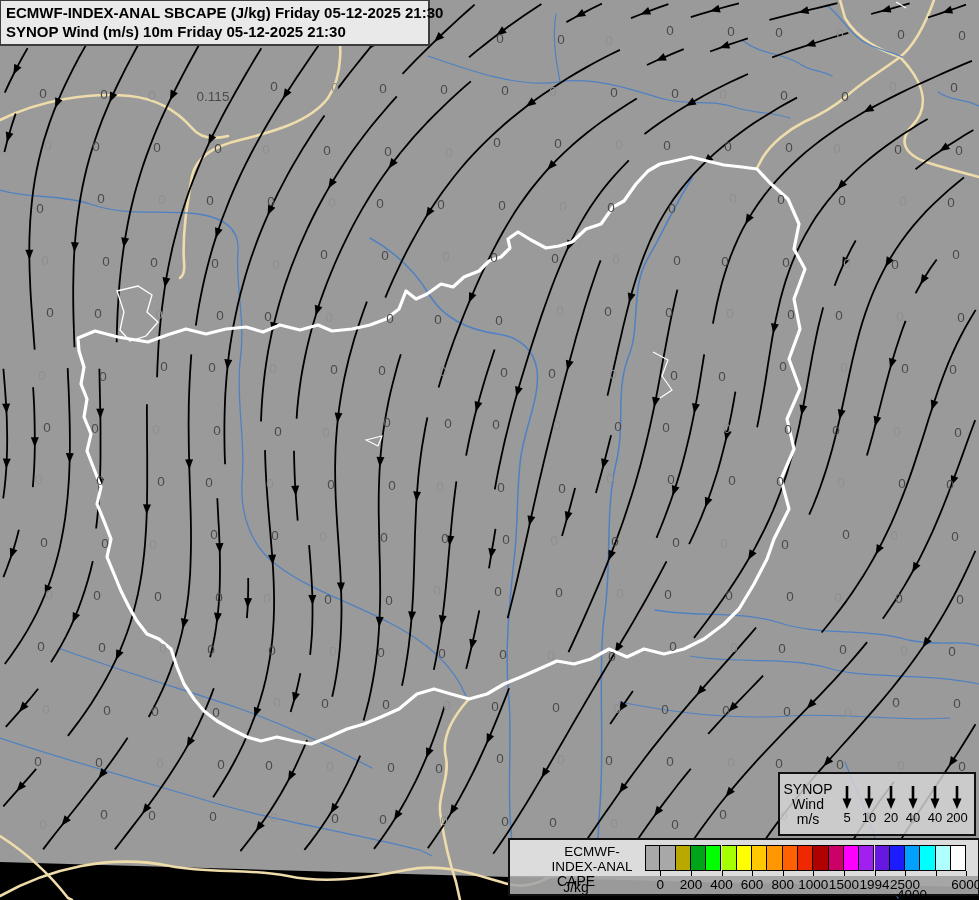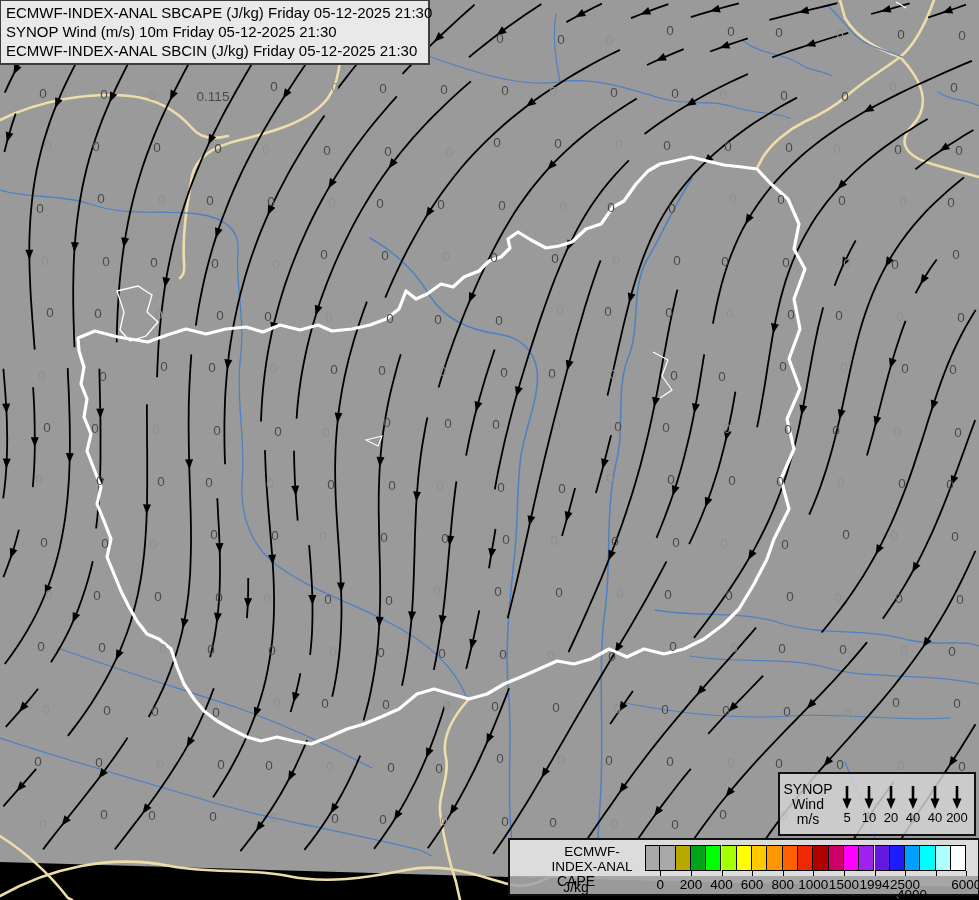--- a/index.html
+++ b/index.html
@@ -3,21 +3,21 @@
 <meta charset="utf-8">
 <style>
   html,body{margin:0;padding:0;background:#000;}
   *{box-sizing:border-box;}
   .stage{position:relative;width:979px;height:900px;overflow:hidden;
          background:#9a9a9a;font-family:"Liberation Sans",sans-serif;}
   #map-svg{position:absolute;left:0;top:0;}
 
   
   .title-panel{position:absolute;left:-1px;top:-1px;width:431px;
-    background:#e9e9e9;border:2px solid #3d3d3d;padding:2px 5px 3px 5px;z-index:5;}
+    background:#e9e9e9;border:2px solid #3d3d3d;padding:2px 5px 3px 5px;z-index:5;font-weight:bold;}
   .title-panel .tline{font-size:15px;line-height:19px;color:#000;white-space:nowrap;}
 
   
   .wind-legend{position:absolute;left:778px;top:772px;width:198px;height:64px;
     background:rgba(213,213,213,0.82);border:2px solid #101010;z-index:5;
     display:flex;align-items:center;}
   .wind-legend .wcol{width:62px;text-align:center;color:#000000;}
   .wind-legend .wcol div{font-size:14px;line-height:15px;}
   .wind-arrows{flex:1;display:flex;justify-content:space-between;padding:0 6px 0 0;}
   .wind-item{width:22px;display:flex;flex-direction:column;align-items:center;}
@@ -525,21 +525,20 @@
       <text x="723" y="819" text-anchor="middle" font-family="&quot;Liberation Sans&quot;,sans-serif" font-size="13.5px" fill="#4a4a4a">0</text>
       <text x="784" y="820" text-anchor="middle" font-family="&quot;Liberation Sans&quot;,sans-serif" font-size="13.5px" fill="#4a4a4a">0</text>
       <text x="845" y="821" text-anchor="middle" font-family="&quot;Liberation Sans&quot;,sans-serif" font-size="13.5px" fill="#8f8f8f">0</text>
       <text x="893" y="822" text-anchor="middle" font-family="&quot;Liberation Sans&quot;,sans-serif" font-size="13.5px" fill="#4a4a4a">0</text>
       <text x="954" y="823" text-anchor="middle" font-family="&quot;Liberation Sans&quot;,sans-serif" font-size="13.5px" fill="#4a4a4a">0</text>
     </svg>
 
   <div class="title-panel">
     <div class="tline">ECMWF-INDEX-ANAL SBCAPE (J/kg) Friday 05-12-2025 21:30</div>
     <div class="tline">SYNOP Wind (m/s) 10m Friday 05-12-2025 21:30</div>
-    <div class="tline">ECMWF-INDEX-ANAL SBCIN (J/kg) Friday 05-12-2025 21:30</div>
   </div>
 
   <div class="wind-legend">
     <div class="wcol">
       <div>SYNOP</div>
       <div>Wind</div>
       <div>m/s</div>
     </div>
     <div class="wind-arrows" id="wind-arrows">
         <div class="wind-item">

